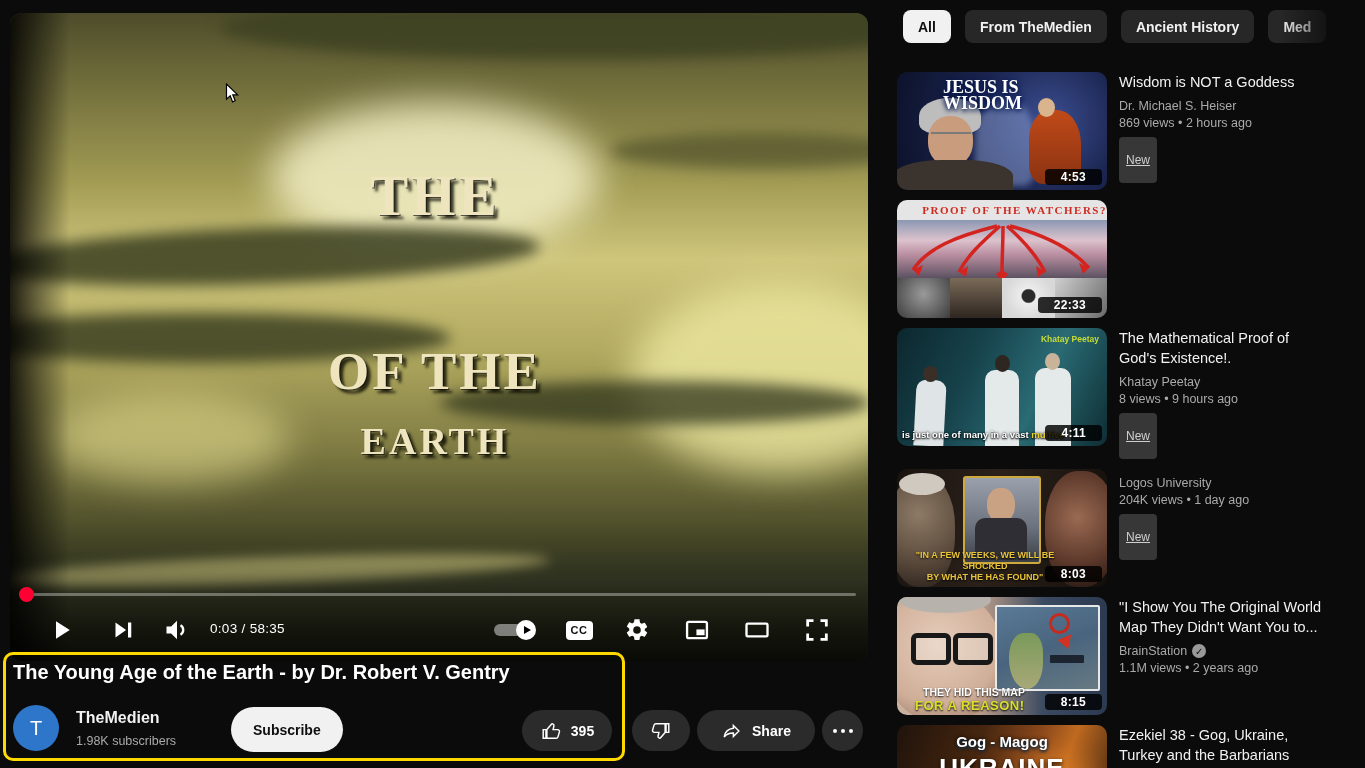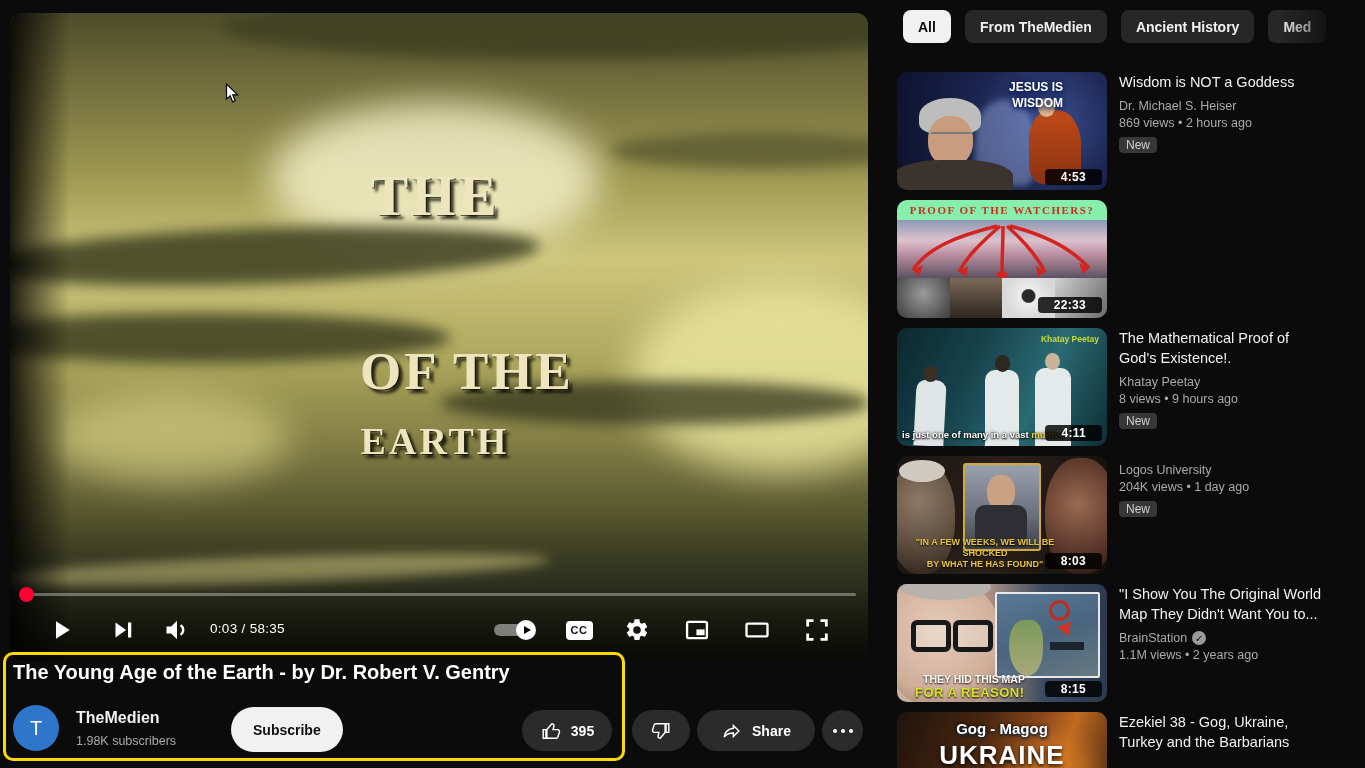--- a/index.html
+++ b/index.html
@@ -34,21 +34,21 @@
   .vignette-l{position:absolute;left:0;top:0;bottom:0;width:60px;
     background:linear-gradient(90deg,rgba(0,0,0,.85),rgba(0,0,0,0));}
   .vid-title-line{
     position:absolute;left:0;width:850px;text-align:center;
     font-family:"Liberation Serif","DejaVu Serif",serif;font-weight:700;
     color:#eee5bf;letter-spacing:3px;
     text-shadow:4px 4px 3px rgba(10,10,0,.8),1px 1px 0 rgba(0,0,0,.6);
   }
   .vtl0{top:150px;font-size:57px;}
   .vtl1{top:244px;font-size:57px;}
-  .vtl2{top:328px;font-size:53px;padding-left:32px;}
+  .vtl2{top:328px;font-size:53px;}
   .vtl3{top:406px;font-size:38px;}
 
   .ctl-shade{position:absolute;left:0;right:0;bottom:0;height:100px;
     background:linear-gradient(180deg,rgba(0,0,0,0),rgba(0,0,0,.6));}
   .progress-track{position:absolute;left:16px;right:12px;bottom:65px;height:3px;
     background:rgba(255,255,255,.34);border-radius:2px;}
   .progress-dot{position:absolute;left:9px;bottom:59px;width:15px;height:15px;border-radius:50%;background:#f03;}
   .controls{position:absolute;left:0;right:0;bottom:10px;height:42px;}
   .cbtn{position:absolute;top:0;width:42px;height:42px;display:flex;align-items:center;justify-content:center;}
   .cbtn svg{display:block;}
@@ -94,43 +94,43 @@
 
   .vlist{position:absolute;left:897px;top:72px;width:468px;}
   .vrow{display:flex;margin-bottom:10px;}
   .thumb{position:relative;width:210px;height:118px;border-radius:10px;overflow:hidden;flex:none;background:#222;}
   .vmeta{margin-left:12px;width:246px;}
   .vtitle{font-size:14.5px;line-height:20px;font-weight:400;color:#f1f1f1;white-space:pre-line;
     display:-webkit-box;-webkit-line-clamp:2;-webkit-box-orient:vertical;overflow:hidden;}
   .vchan{margin-top:7px;font-size:12.5px;color:#aaa;display:flex;align-items:center;gap:5px;}
   .vviews{margin-top:3px;font-size:12.5px;color:#aaa;}
   .nbadge{display:inline-block;margin-top:7px;background:#373737;color:#cfcfcf;
-    font-size:12px;padding:1px 7px;border-radius:4px;}
+    font-size:12px;padding:16px 7px;border-radius:4px;text-decoration:underline;}
   .dur{position:absolute;right:5px;bottom:5px;background:rgba(0,0,0,.82);color:#fff;
     font-size:12px;font-weight:600;padding:1px 16px;border-radius:4px;letter-spacing:.3px;}
   .vcheck{width:14px;height:14px;border-radius:50%;background:#9a9a9a;color:#0f0f0f;
     font-size:10px;display:inline-flex;align-items:center;justify-content:center;flex:none;}
 
   
   .t1{background:radial-gradient(circle at 72% 42%,#3c4f92 0%,#1b2550 45%,#0c1128 100%);}
   .t1 .bgfig{position:absolute;left:78px;top:28px;width:60px;height:86px;border-radius:45% 45% 20% 20%;
     background:rgba(150,170,220,.45);filter:blur(3px);}
   .t1 .jrobe{position:absolute;right:26px;top:38px;width:52px;height:74px;border-radius:40% 46% 22% 26%;
     background:linear-gradient(180deg,#c04a18,#8a3212);}
   .t1 .jhead{position:absolute;right:52px;top:26px;width:17px;height:19px;border-radius:50%;background:#d9b48c;}
   .t1 .mhair{position:absolute;left:22px;top:26px;width:62px;height:36px;border-radius:50% 50% 30% 30%;background:#bdbdbd;}
   .t1 .mface{position:absolute;left:31px;top:44px;width:45px;height:50px;border-radius:46%;background:#c89c7c;}
   .t1 .mglass{position:absolute;left:34px;top:60px;width:40px;height:9px;border-top:2px solid #7a7a7a;}
   .t1 .mbody{position:absolute;left:-4px;top:88px;width:120px;height:40px;border-radius:40% 40% 0 0;background:#3a332e;}
-  .t1 .ttext{position:absolute;left:46px;top:7px;width:120px;text-align:right;
-    font-size:12px;line-height:16px;font-weight:800;color:#fff;white-space:pre-line;
-    text-shadow:0 2px 4px #0a1a50,0 0 6px #0a1a50;}
-
-  .t2 .strip{position:absolute;left:0;top:0;right:0;height:20px;background:#86efac;
-    display:flex;align-items:center;justify-content:center;}
+  .t1 .ttext{position:absolute;left:46px;top:7px;width:120px;text-align:left;
+    font-size:18px;line-height:16px;font-weight:800;color:#fff;white-space:pre-line;
+    text-shadow:0 2px 4px #0a1a50,0 0 6px #0a1a50;font-family:Liberation Serif, serif;}
+
+  .t2 .strip{position:absolute;left:0;top:0;right:0;height:20px;background:#e5e5e5;
+    display:flex;align-items:center;justify-content:flex-end;}
   .t2 .strip span{font-family:"Liberation Serif",serif;font-size:11px;font-weight:700;
     letter-spacing:1.5px;color:#cf2a20;}
   .t2 .mtn{position:absolute;left:0;top:20px;right:0;height:58px;
     background:linear-gradient(180deg,#8c98b4 0%,#dcc2cc 35%,#b98ea0 60%,#5c5262 100%);}
   .t2 .photos{position:absolute;left:0;bottom:0;right:0;height:40px;display:flex;}
   .t2 .photos i{flex:1;}
   .t2 .p1{background:radial-gradient(circle at 50% 40%,#9a9a9a,#3c3c3c);}
   .t2 .p2{background:linear-gradient(180deg,#7a6a58,#2e2620);}
   .t2 .p3{background:radial-gradient(circle at 50% 45%,#2a2a2a 18%,#ececec 22%,#d8d8d8 70%);}
   .t2 .p4{background:linear-gradient(120deg,#cfcfcf,#6a6a6a);}

